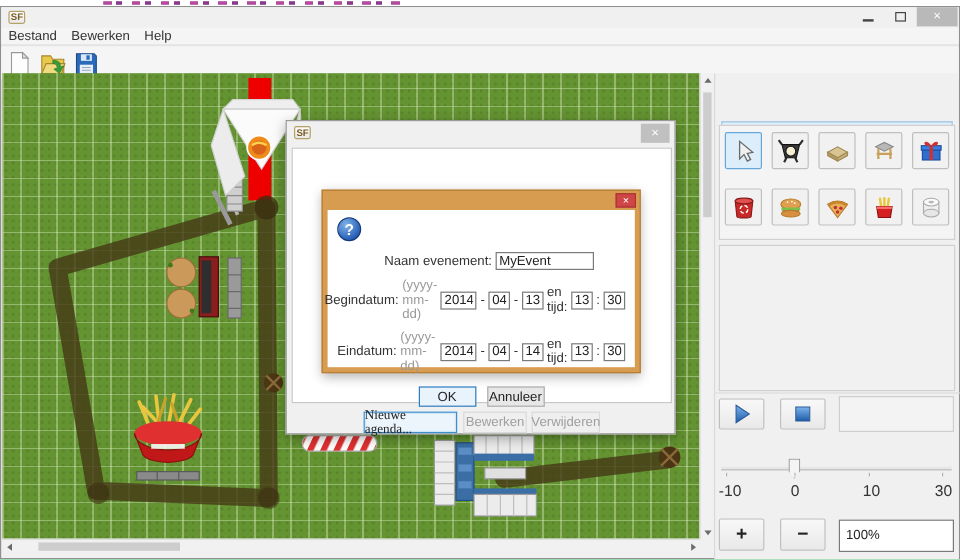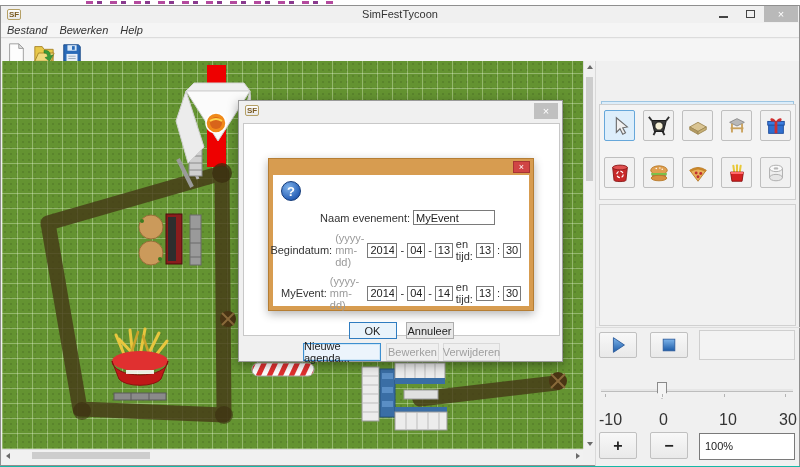--- a/index.html
+++ b/index.html
@@ -1,39 +1,39 @@
 <!DOCTYPE html>
 <html><head>
 <meta charset="utf-8">
 <style>
   * { margin:0; padding:0; box-sizing:border-box; }
   html,body { width:800px; height:467px; overflow:hidden; }
   body { font-family:"Liberation Sans", sans-serif; font-size:11px; color:#222; background:#fff; }
-  #app { position:absolute; left:0; top:0; width:800px; height:467px; background:#14b8a6; }
+  #app { position:absolute; left:0; top:0; width:800px; height:467px; background:#86efac; }
 
   
   #sliver { position:absolute; left:0; top:0; width:800px; height:5px; background:#fff; }
   #sliver .dashes { position:absolute; left:86px; top:1px; width:250px; height:3px;
     background:repeating-linear-gradient(90deg,#b44a9e 0 7px, transparent 7px 11px, #8a3a8e 11px 16px, transparent 16px 24px); }
 
   
   #win { position:absolute; left:0; top:5px; width:800px; height:461px; background:#f0f0f0; border:1px solid #8f8f8f; }
   #titlebar { position:absolute; left:0; top:0; width:798px; height:17px; background:#f0f0f0; }
   .sf-ico { display:inline-block; font-size:8px; font-weight:bold; color:#7a5a22;
     background:linear-gradient(#fdfdfd,#e8e8e8); border:1px solid #b5a066; border-radius:2px;
     padding:0 1px; line-height:9px; }
   #titlebar .sf-ico { position:absolute; left:6px; top:3px; }
   #win-title { position:absolute; left:0; right:0; top:2px; text-align:center; font-size:11px; color:#333; }
   #win-controls { position:absolute; right:1px; top:0; height:16px; display:flex; }
   .winbtn { width:27px; height:16px; display:flex; align-items:center; justify-content:center; color:#444; }
   .winbtn.min .bar { width:9px; height:2px; background:#444; margin-top:6px; }
   .winbtn.max .box { width:9px; height:8px; border:1.5px solid #444; }
   .winbtn.close { width:34px; background:#b9b9b9; color:#fff; font-size:11px; }
 
-  #menubar { position:absolute; left:0; top:17px; width:798px; height:15px; background:#f5f5f5; border-bottom:1px solid #dcdcdc;font-style:italic; }
+  #menubar { position:absolute; left:0; top:17px; width:798px; height:15px; background:#f5f5f5; border-bottom:1px solid #dcdcdc; }
   #menubar span { display:inline-block; padding:1px 6px; color:#333; }
   #toolbar { position:absolute; left:0; top:33px; width:798px; height:27px; background:#f5f5f5; }
   .toolbtn { position:absolute; top:2px; width:24px; height:24px; display:flex; align-items:center; justify-content:center; }
 
   
   #map { position:absolute; left:1px; top:55px; width:581px; height:388px; overflow:hidden;
     background-color:#649331;
     background-image:
       repeating-linear-gradient(0deg, rgba(225,242,205,.38) 0 1px, transparent 1px 15px),
       repeating-linear-gradient(90deg, rgba(225,242,205,.38) 0 1px, transparent 1px 15px),
@@ -66,38 +66,38 @@
   #ctl-sep { position:absolute; left:0px; top:266px; width:204px; border-top:1px solid #dcdcdc; }
   .bigbtn { position:absolute; height:26px; width:38px; background:linear-gradient(#f8f8f8,#e9e9e9); border:1px solid #c0c0c0;
     display:flex; align-items:center; justify-content:center; border-radius:2px; }
   #play-btn { left:3px; top:271px; }
   #stop-btn { left:54px; top:271px; }
   #info-box { position:absolute; left:103px; top:269px; width:96px; height:30px; background:#f3f3f3; border:1px solid #cfcfcf; }
   #slider-track { position:absolute; left:5px; top:328px; width:192px; height:3px; background:#e6e6e6; border-bottom:1px solid #bdbdbd; }
   #slider-thumb { position:absolute; left:61px; top:321px; width:10px; height:17px; background:#f4f4f4; border:1px solid #8a8a8a;
     clip-path:polygon(0 0,100% 0,100% 62%,50% 100%,0 62%); }
   .stick { position:absolute; top:333px; width:1px; height:3px; background:#b3b3b3; }
-  .slabel { position:absolute; top:350px; font-size:16px; color:#333; }
+  .slabel { position:absolute; top:340px; font-size:13px; color:#333; }
   #plus-btn  { left:3px; top:371px; height:27px; font-size:16px; font-weight:bold; }
   #minus-btn { left:54px; top:371px; height:27px; font-size:16px; font-weight:bold; }
   #zoom-field { position:absolute; left:103px; top:372px; width:96px; height:27px; background:#fff; border:1px solid #7a7a7a;
     line-height:25px; padding-left:5px; color:#222; }
 
   
   #agenda-dialog { position:absolute; left:238px; top:100px; width:325px; height:262px; background:#f0f0f0;
     border:1px solid #9a9a9a; box-shadow:0 3px 10px rgba(0,0,0,.35); }
   #agenda-dialog .dlg-title { position:absolute; left:0; top:0; width:100%; height:20px; }
   #agenda-dialog .sf-ico { position:absolute; left:6px; top:4px; }
   #agenda-dialog .dlg-title-text { position:absolute; left:0; right:0; top:3px; text-align:center; font-size:12px; color:#333; }
   #agenda-dialog .dlg-close { position:absolute; right:4px; top:2px; width:24px; height:16px; background:#c0c0c0; color:#fff;
     display:flex; align-items:center; justify-content:center; font-size:11px; }
   #agenda-list { position:absolute; left:4px; top:22px; width:317px; height:213px; background:#fff; border:1px solid #c8c8c8; }
   .dlg-btn { position:absolute; height:18px; font-size:11px; background:#e7e7e7; border:1px solid #adadad; color:#222;
     display:flex; align-items:center; justify-content:center; }
-  .dlg-btn.focused { background:#ecf4fc; border:1px solid #3d8fd0; box-shadow:inset 0 0 0 1px #cfe6f7; }
+  .dlg-btn.focused { background:#ecf4fc; border:1px solid #3d8fd0; box-shadow:inset 0 0 0 1px #cfe6f7;font-family:Liberation Serif, serif; }
   .dlg-btn.disabled { background:#efefef; border:1px solid #d9d9d9; color:#9f9f9f; }
   #btn-nieuwe { left:64px; top:242px; width:78px; }
   #btn-bewerken { left:147px; top:242px; width:53px; }
   #btn-verwijderen { left:204px; top:242px; width:57px; }
 
   
   #event-dialog { position:absolute; left:268px; top:158px; width:266px; height:153px; background:#d79c50;
     border:1px solid #b57e35; box-shadow:0 3px 9px rgba(0,0,0,.3); }
   #event-dialog .dlg-title { position:relative; height:16px; }
   #event-dialog .dlg-title-text { position:absolute; left:0; right:0; top:2px; text-align:center; font-size:11px; color:#2a2218; }
@@ -127,21 +127,20 @@
 
 <div id="app">
   <div id="sliver">
       <div class="dashes"></div>
     </div>
 
   <div id="win">
 
     <div id="titlebar">
       <span class="sf-ico">SF</span>
-      <div id="win-title">SimFestTycoon</div>
       <div id="win-controls">
         <div class="winbtn min">
             <div class="bar"></div>
           </div>
         <div class="winbtn max">
             <div class="box"></div>
           </div>
         <div class="winbtn close">×</div>
       </div>
     </div>
@@ -470,21 +469,21 @@
         <span>-</span>
         <input class="dd" type="text" value="04" style="">
         <span>-</span>
         <input class="dd" type="text" value="13" style="">
         <span>en tijd:</span>
         <input class="tt" type="text" value="13" style="">
         <span>:</span>
         <input class="tt" type="text" value="30" style="">
       </div>
       <div class="frow">
-        <span>MyEvent:</span>
+        <span>Eindatum:</span>
         <span class="hint">(yyyy-mm-dd)</span>
         <input class="yr" type="text" value="2014" style="">
         <span>-</span>
         <input class="dd" type="text" value="04" style="">
         <span>-</span>
         <input class="dd" type="text" value="14" style="">
         <span>en tijd:</span>
         <input class="tt" type="text" value="13" style="">
         <span>:</span>
         <input class="tt" type="text" value="30" style="">

